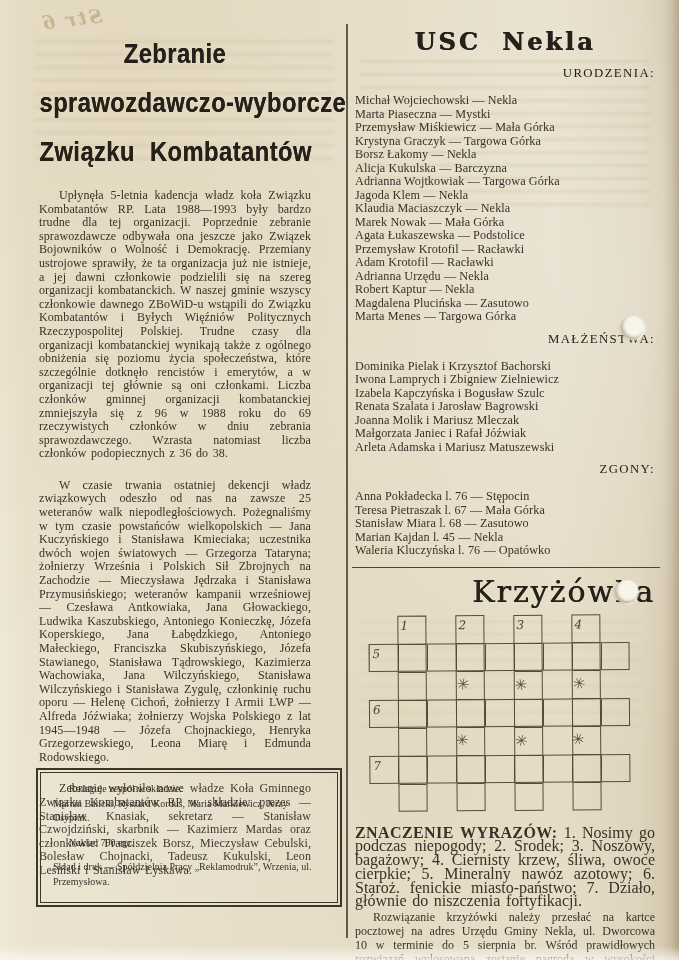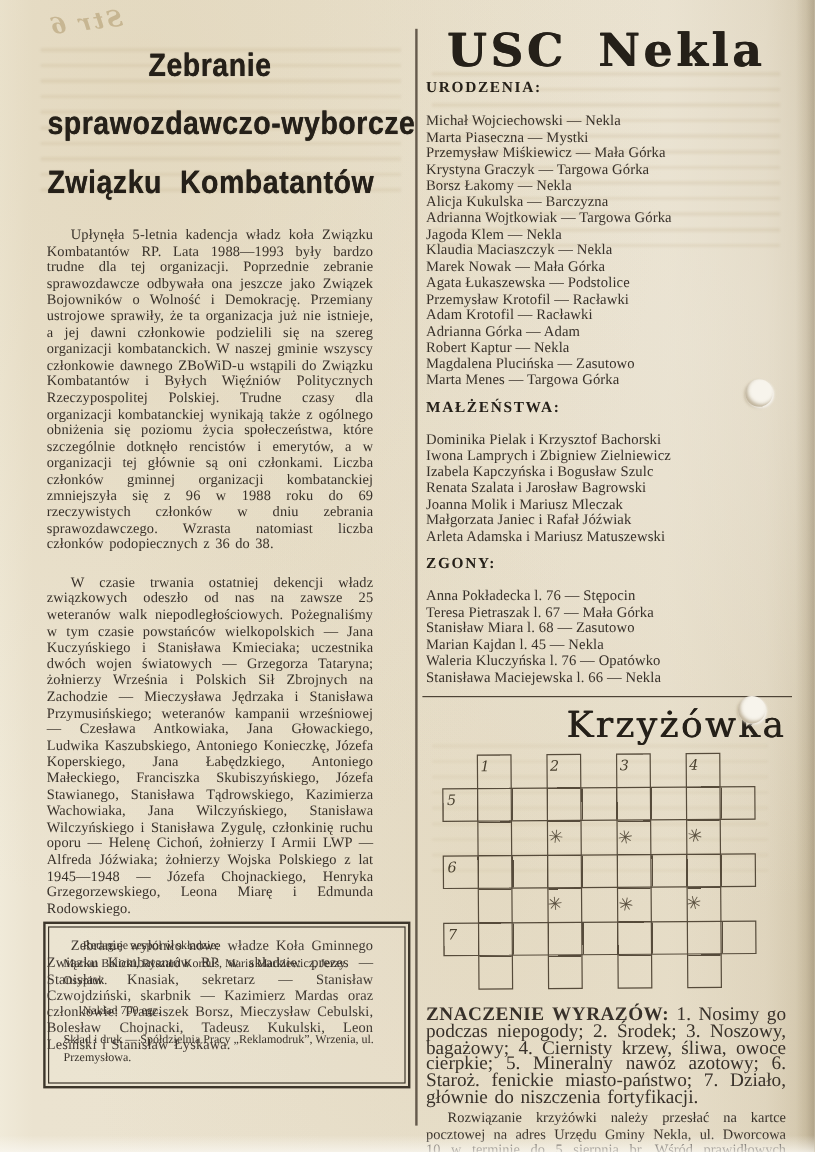--- a/index.html
+++ b/index.html
@@ -88,27 +88,27 @@
     border:1px solid #3d362b;padding:9px 12px 13px 12px;
     font-size:10px;line-height:14.5px;color:var(--ink);
   }
   .editorial-box .line-indent{text-indent:16px;}
   .editorial-box .spaced{margin-top:10px;}
 
   
   .col-right{position:absolute;left:355px;top:24px;width:300px;color:var(--ink);}
   .usc-title{
     margin:0 0 6px 0;text-align:center;
-    font-family:"DejaVu Serif", serif;font-weight:700;font-size:38px;line-height:36px;
+    font-family:"DejaVu Serif", serif;font-weight:700;font-size:24px;line-height:36px;
     letter-spacing:3px;word-spacing:10px;color:var(--title-ink);
     text-shadow:.6px 0 0 var(--title-ink);
   }
   .sec-heading{
-    margin:3px 0 2px 0;text-align:left;
-    font-weight:700;font-size:12.8px;letter-spacing:1.4px;color:var(--title-ink);
+    margin:3px 0 2px 0;text-align:right;
+    font-weight:400;font-size:12.8px;letter-spacing:1.4px;color:var(--title-ink);
   }
   .sec-heading.gap{margin-top:8px;}
   ul.record-list{margin:13px 0 0 0;padding:0;list-style:none;}
   ul.record-list li{
     font-size:12.2px;line-height:13.5px;letter-spacing:.1px;color:var(--ink);white-space:nowrap;
   }
   .section-divider{
     margin:9px 0 0 -3px;width:308px;height:0;
     border-top:1.6px solid var(--rule);
   }
@@ -201,21 +201,21 @@
         <li>Krystyna Graczyk — Targowa Górka</li>
         <li>Borsz Łakomy — Nekla</li>
         <li>Alicja Kukulska — Barczyzna</li>
         <li>Adrianna Wojtkowiak — Targowa Górka</li>
         <li>Jagoda Klem — Nekla</li>
         <li>Klaudia Maciaszczyk — Nekla</li>
         <li>Marek Nowak — Mała Górka</li>
         <li>Agata Łukaszewska — Podstolice</li>
         <li>Przemysław Krotofil — Racławki</li>
         <li>Adam Krotofil — Racławki</li>
-        <li>Adrianna Górka — Adam</li>
+        <li>Adrianna Urzędu — Nekla</li>
         <li>Robert Kaptur — Nekla</li>
         <li>Magdalena Plucińska — Zasutowo</li>
         <li>Marta Menes — Targowa Górka</li>
       </ul>
 
     <h2 class="sec-heading gap">MAŁŻEŃSTWA:</h2>
     <ul class="record-list">
         <li>Dominika Pielak i Krzysztof Bachorski</li>
         <li>Iwona Lamprych i Zbigniew Zielniewicz</li>
         <li>Izabela Kapczyńska i Bogusław Szulc</li>
@@ -225,21 +225,20 @@
         <li>Arleta Adamska i Mariusz Matuszewski</li>
       </ul>
 
     <h2 class="sec-heading gap">ZGONY:</h2>
     <ul class="record-list">
         <li>Anna Pokładecka l. 76 — Stępocin</li>
         <li>Teresa Pietraszak l. 67 — Mała Górka</li>
         <li>Stanisław Miara l. 68 — Zasutowo</li>
         <li>Marian Kajdan l. 45 — Nekla</li>
         <li>Waleria Kluczyńska l. 76 — Opatówko</li>
-        <li>Stanisława Maciejewska l. 66 — Nekla</li>
       </ul>
 
     <div class="section-divider"></div>
 
     <h1 class="krzyzowka-title">Krzyżówka</h1>
 
     <div class="cw">
       <div class="vw v1"></div>
       <div class="vw v2"></div>
       <div class="vw v3"></div>

